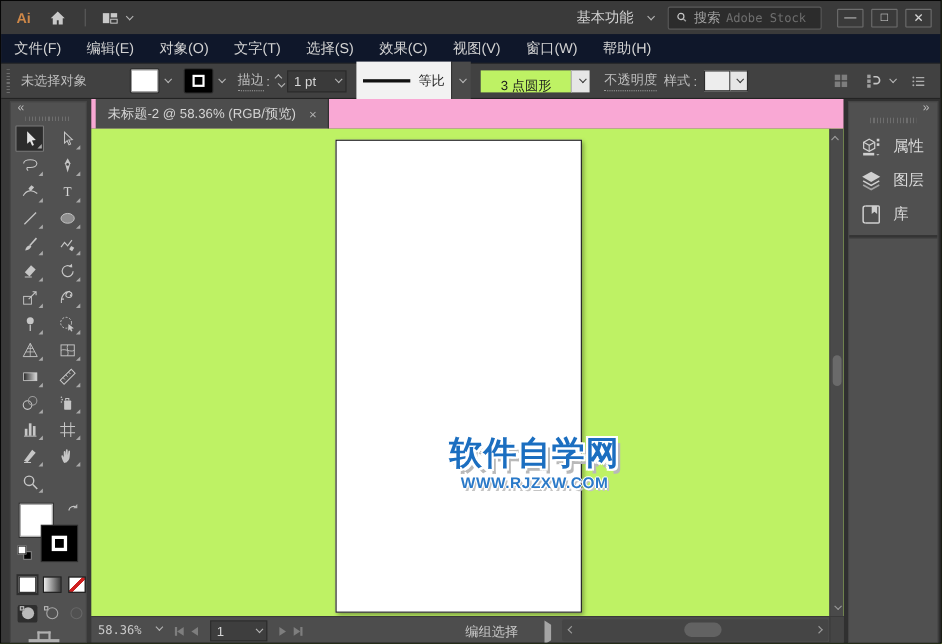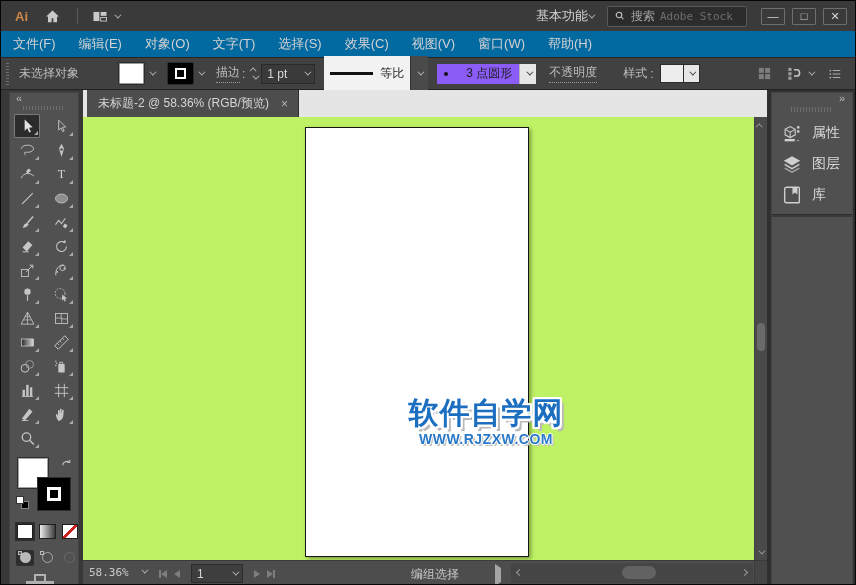--- a/index.html
+++ b/index.html
@@ -7,59 +7,59 @@
   .window{position:relative;width:856px;height:585px;background:#3a3a3a;border:1px solid #060606;
     font-family:"Liberation Sans","DejaVu Sans",sans-serif;color:#cfcfcf;overflow:hidden;-webkit-font-smoothing:antialiased;}
   
   .titlebar{height:30px;display:flex;align-items:center;background:#3a3a3a;padding:0 8px 0 10px;}
   .ai-logo{color:#cd8748;font-weight:bold;font-size:13px;letter-spacing:0;margin-left:4px;}
   .tb-icon{display:inline-flex;align-items:center;justify-content:center;}
   .home{margin-left:16px;}
   .tb-div{width:1px;height:16px;background:#5c5c5c;margin-left:16px;}
   .arrange{margin-left:14px;display:flex;align-items:center;gap:6px;}
   .spacer{flex:1;}
-  .workspace{display:flex;align-items:center;gap:0;font-size:13px;color:#d2d2d2;margin-right:14px;}
+  .workspace{display:flex;align-items:center;gap:12px;font-size:13px;color:#d2d2d2;margin-right:14px;}
   .searchbox{display:flex;align-items:center;width:140px;height:21px;background:#2c2c2c;border:1px solid #5a5a5a;border-radius:2px;padding:0 6px;gap:5px;margin-right:14px;}
   .searchbox .s-label{font-size:12px;color:#a3a3a3;white-space:nowrap;}
   .searchbox .s-ph{font-size:11px;color:#6f6f6f;font-family:"DejaVu Sans Mono",monospace;white-space:nowrap;overflow:hidden;}
   .winbtns{display:flex;gap:7px;}
   .winbtn{width:24px;height:17px;border:1px solid #6e6e6e;display:flex;align-items:center;justify-content:center;font-size:11px;color:#d6d6d6;border-radius:1px;}
   
   .cv{display:inline-block;width:7px;height:7px;border-right:2px solid #b5b5b5;border-bottom:2px solid #b5b5b5;transform:rotate(45deg) translateY(-2px);}
   .cv.sm{width:5px;height:5px;border-width:1.5px;}
   .cv.up{transform:rotate(-135deg) translateY(-2px);}
   .cv.dark{border-color:#3c3c3c;}
   
-  .menubar{height:27px;display:flex;align-items:center;background:#0369a1;border-bottom:1px solid #262626;padding-left:12px;gap:23px;font-size:13px;color:#d2d2d2;}
+  .menubar{height:27px;display:flex;align-items:center;background:#0f172a;border-bottom:1px solid #262626;padding-left:12px;gap:23px;font-size:13px;color:#d2d2d2;}
   .menu-item{white-space:nowrap;}
   
   .controlbar{height:32px;display:flex;align-items:center;background:#414141;border-bottom:1px solid #232323;font-size:12px;color:#bdbdbd;}
   .grip-v{width:3px;height:22px;margin-left:5px;background:repeating-linear-gradient(0deg,#707070 0 1px,transparent 1px 3px);}
   .cb-status{margin-left:10px;width:78px;white-space:nowrap;}
   .swatch-fill{margin-left:22px;width:25px;height:21px;background:#fff;border:1px solid #9a9a9a;box-shadow:0 0 0 1px #2c2c2c;border-radius:1px;}
   .swatch-stroke{margin-left:14px;width:25px;height:21px;background:#000;box-shadow:0 0 0 1px #2c2c2c;display:flex;align-items:center;justify-content:center;border-radius:1px;}
   .swatch-stroke i{display:block;width:11px;height:11px;border:2px solid #fff;background:#000;}
   .cb-chev{margin-left:5px;}
   .dotted{border-bottom:1px dotted #9a9a9a;padding-bottom:1px;white-space:nowrap;}
   .lbl-stroke{margin-left:13px;}
   .stepper{margin-left:7px;display:flex;flex-direction:column;gap:3px;align-items:center;}
   .ptbox{margin-left:4px;width:54px;height:20px;background:#3a3a3a;border:1px solid #2a2a2a;display:flex;align-items:center;padding:0 5px;color:#d8d8d8;}
   .ptbox .cv{margin-left:auto;}
   .profile{margin-left:9px;display:flex;height:36px;}
   .profile .pbody{width:86px;background:#f2f2f2;display:flex;align-items:center;padding:0 6px;gap:7px;}
   .profile .pline{width:44px;height:3px;background:#111;}
   .profile .ptxt{color:#1d1d1d;font-size:12px;white-space:nowrap;}
   .profile .pchev{width:18px;background:#4a4a4a;border-left:1px solid #333;display:flex;align-items:center;justify-content:center;}
   .brush{margin-left:9px;display:flex;height:20px;}
-  .brush .bbody{width:82px;background:#8b5cf6;display:flex;align-items:center;padding:0 7px;gap:18px;}
+  .brush .bbody{width:82px;background:#bef264;display:flex;align-items:center;padding:0 7px;gap:6px;flex-direction:column;}
   .brush .bdot{width:4px;height:4px;border-radius:50%;background:#111;}
   .brush .btxt{color:#1d1d1d;font-size:12px;white-space:nowrap;}
   .brush .bchev{width:17px;background:#e6e6e6;border-left:1px solid #b5b5b5;display:flex;align-items:center;justify-content:center;}
   .lbl-op{margin-left:13px;}
-  .lbl-style{margin-left:26px;white-space:nowrap;}
+  .lbl-style{margin-left:6px;white-space:nowrap;}
   .stylebox{margin-left:6px;display:flex;height:19px;}
   .stylebox .sbody{width:24px;background:#ededed;border:1px solid #2c2c2c;}
   .stylebox .schev{width:16px;background:#e6e6e6;border:1px solid #2c2c2c;border-left:none;display:flex;align-items:center;justify-content:center;}
   .cb-right{margin-left:auto;display:flex;align-items:center;gap:14px;margin-right:12px;}
   
   .main{display:flex;height:495px;background:#303030;}
   
   .toolcol{width:82px;background:#383838;padding:2px 4px 0 8px;}
   .toolpanel{width:70px;height:493px;background:#515151;display:flex;flex-direction:column;border:1px solid #454545;}
   .tp-head{height:13px;font-size:11px;color:#b9b9b9;padding-left:6px;line-height:11px;}
@@ -90,21 +90,21 @@
   .mc{width:11px;height:11px;border-radius:50%;}
   .mc.fill{background:#b9b9b9;}
   .mc.line{border:1.5px solid #a9a9a9;}
   .mc.dim{border:1.5px solid #767676;opacity:.6;}
   .mode .nub{position:absolute;left:2px;top:1px;width:4px;height:4px;background:#515151;border:1px solid #b9b9b9;}
   .screenmode{margin:9px 0 0 16px;position:relative;width:28px;height:10px;}
   .screenmode .base{position:absolute;left:0;bottom:0;width:28px;height:3px;background:#b0b0b0;}
   .screenmode .mon{position:absolute;left:8px;bottom:2px;width:12px;height:8px;border:2px solid #b0b0b0;border-bottom:none;}
   
   .canvascol{width:686px;display:flex;flex-direction:column;}
-  .tabbar{height:27px;background:#e5e5e5;display:flex;align-items:flex-end;}
+  .tabbar{height:27px;background:#f9a8d4;display:flex;align-items:flex-end;}
   .doctab{margin-left:4px;height:27px;width:212px;background:#4d4d4d;display:flex;align-items:center;padding:0 8px 0 11px;font-size:12px;color:#d4d4d4;border-right:1px solid #2e2e2e;white-space:nowrap;}
   .doctab .close{margin-left:12px;color:#b3b3b3;font-size:12px;}
   .canvas{position:relative;height:443px;background:#bef264;overflow:hidden;}
   .artboard{position:absolute;left:222px;top:10px;width:224px;height:430px;background:#fff;border:1px solid #161616;box-shadow:2px 2px 4px rgba(0,0,0,.35);}
   .watermark{position:absolute;left:318px;top:280px;width:170px;text-align:center;line-height:1.05;z-index:3;}
   .wm-title{font-size:30px;font-weight:bold;color:#1b6ec0;letter-spacing:1px;white-space:nowrap;
     text-shadow:-2px 0 #fff,2px 0 #fff,0 -2px #fff,0 2px #fff,-2px -2px #fff,2px -2px #fff,-2px 2px #fff,2px 2px #fff,4px 4px 0 #b9b9b9;}
   .wm-url{margin-top:3px;font-size:14px;font-weight:bold;color:#2a79c8;letter-spacing:.5px;white-space:nowrap;
     text-shadow:-1px 0 #fff,1px 0 #fff,0 -1px #fff,0 1px #fff,2px 2px 0 #c4c4c4;}
   .vscroll{position:absolute;right:0;top:0;bottom:0;width:13px;background:#4a4a4a;border-left:1px solid #404040;}
@@ -117,21 +117,21 @@
   .sb-zoom{position:absolute;left:6px;top:5px;font-family:"DejaVu Sans Mono",monospace;font-size:11px;}
   .sb-zoomchev{position:absolute;left:58px;top:8px;}
   .sb-nav{position:absolute;left:76px;top:3px;display:flex;align-items:center;gap:7px;}
   .nav-ic{display:inline-flex;align-items:center;}
   .tri{width:0;height:0;border-top:4px solid transparent;border-bottom:4px solid transparent;}
   .tri.l{border-right:6px solid #7e7e7e;}
   .tri.r{border-left:6px solid #7e7e7e;}
   .bar{width:2px;height:8px;background:#7e7e7e;}
   .sb-field{width:52px;height:19px;background:#3e3e3e;border:1px solid #2c2c2c;display:flex;align-items:center;padding:0 5px;color:#d5d5d5;margin:0 4px;}
   .sb-field .cv{margin-left:auto;}
-  .sb-status{position:absolute;left:292px;top:5px;width:120px;text-align:center;white-space:nowrap;color:#c8c8c8;}
+  .sb-status{position:absolute;left:304px;top:5px;width:120px;text-align:center;white-space:nowrap;color:#c8c8c8;}
   .sb-play{position:absolute;left:412px;top:7px;}
   .sb-play .tri.r{border-left-color:#a5a5a5;}
   .hscroll{position:absolute;left:428px;right:14px;top:2px;bottom:2px;background:#454545;border-radius:2px;}
   .hscroll .cv{position:absolute;top:7px;border-color:#9a9a9a;}
   .hl{left:6px;transform:rotate(135deg);}
   .hr{right:6px;transform:rotate(-45deg);}
   .hthumb{position:absolute;left:46%;top:3px;width:34px;height:13px;background:#626262;border-radius:7px;}
   .sb-corner{position:absolute;right:0;top:0;bottom:0;width:13px;background:#454545;border-left:1px solid #3a3a3a;}
   
   .rightcol{width:88px;background:#303030;padding:2px 2px 0 4px;}

